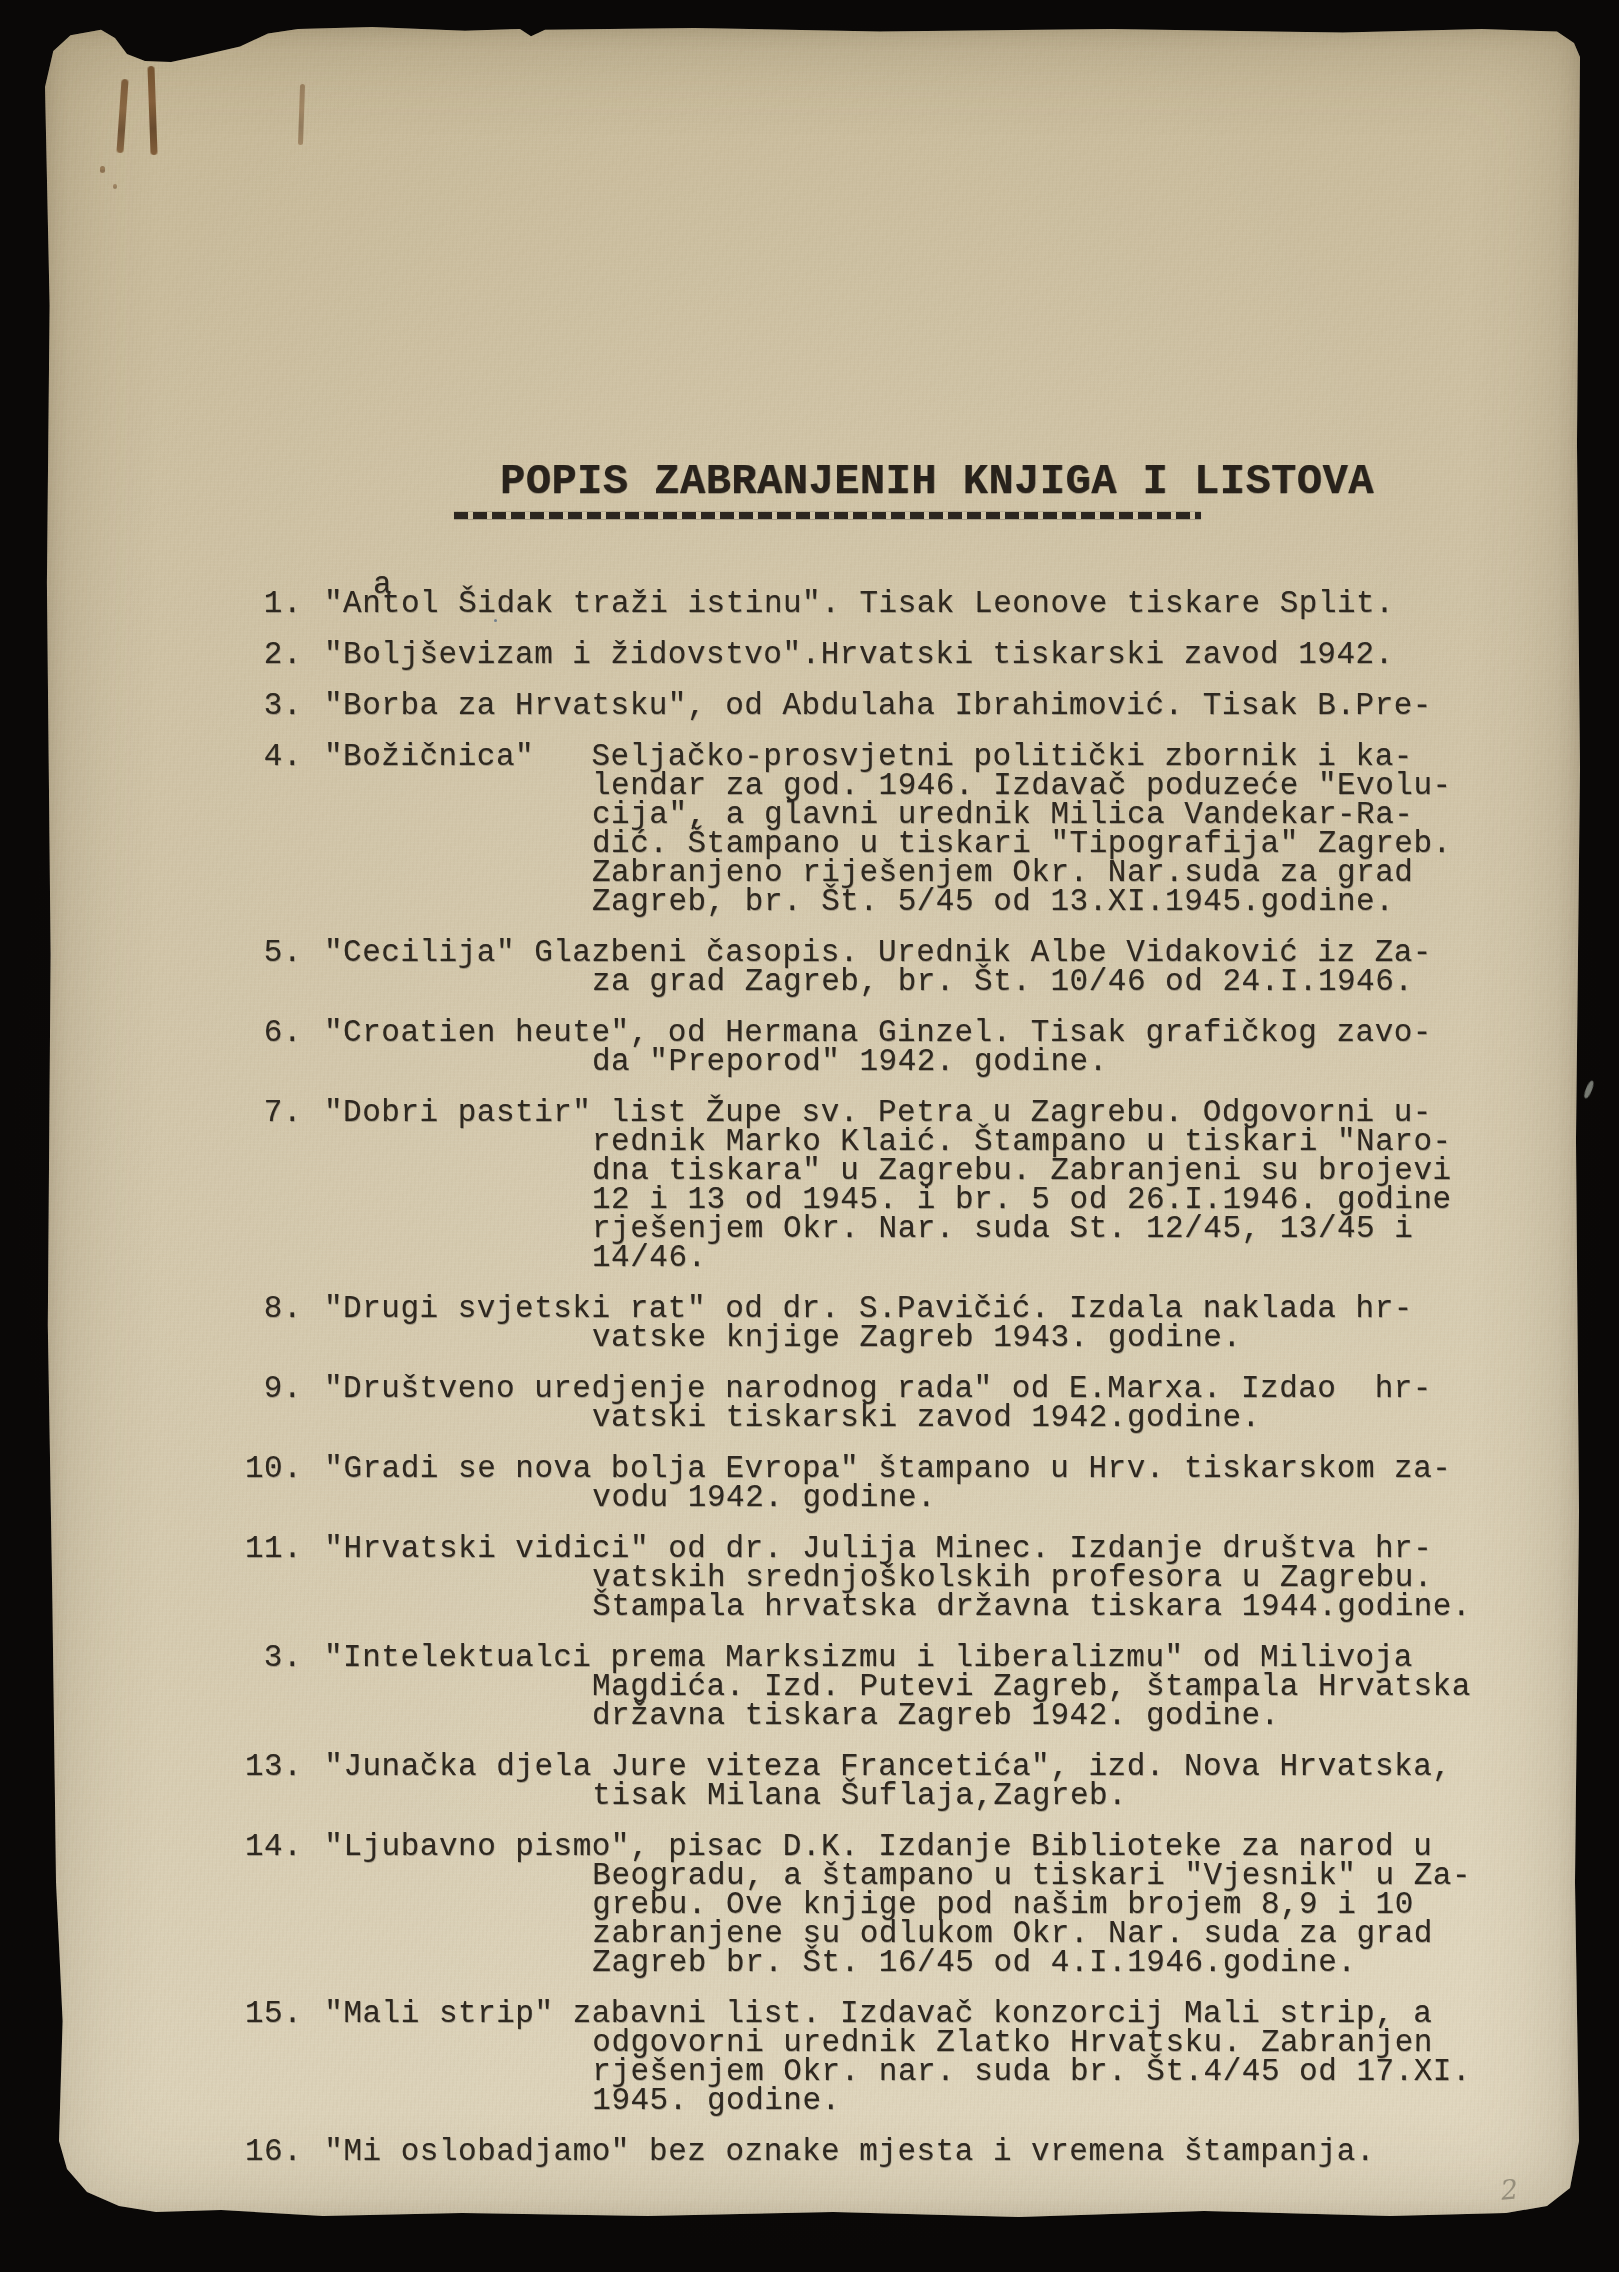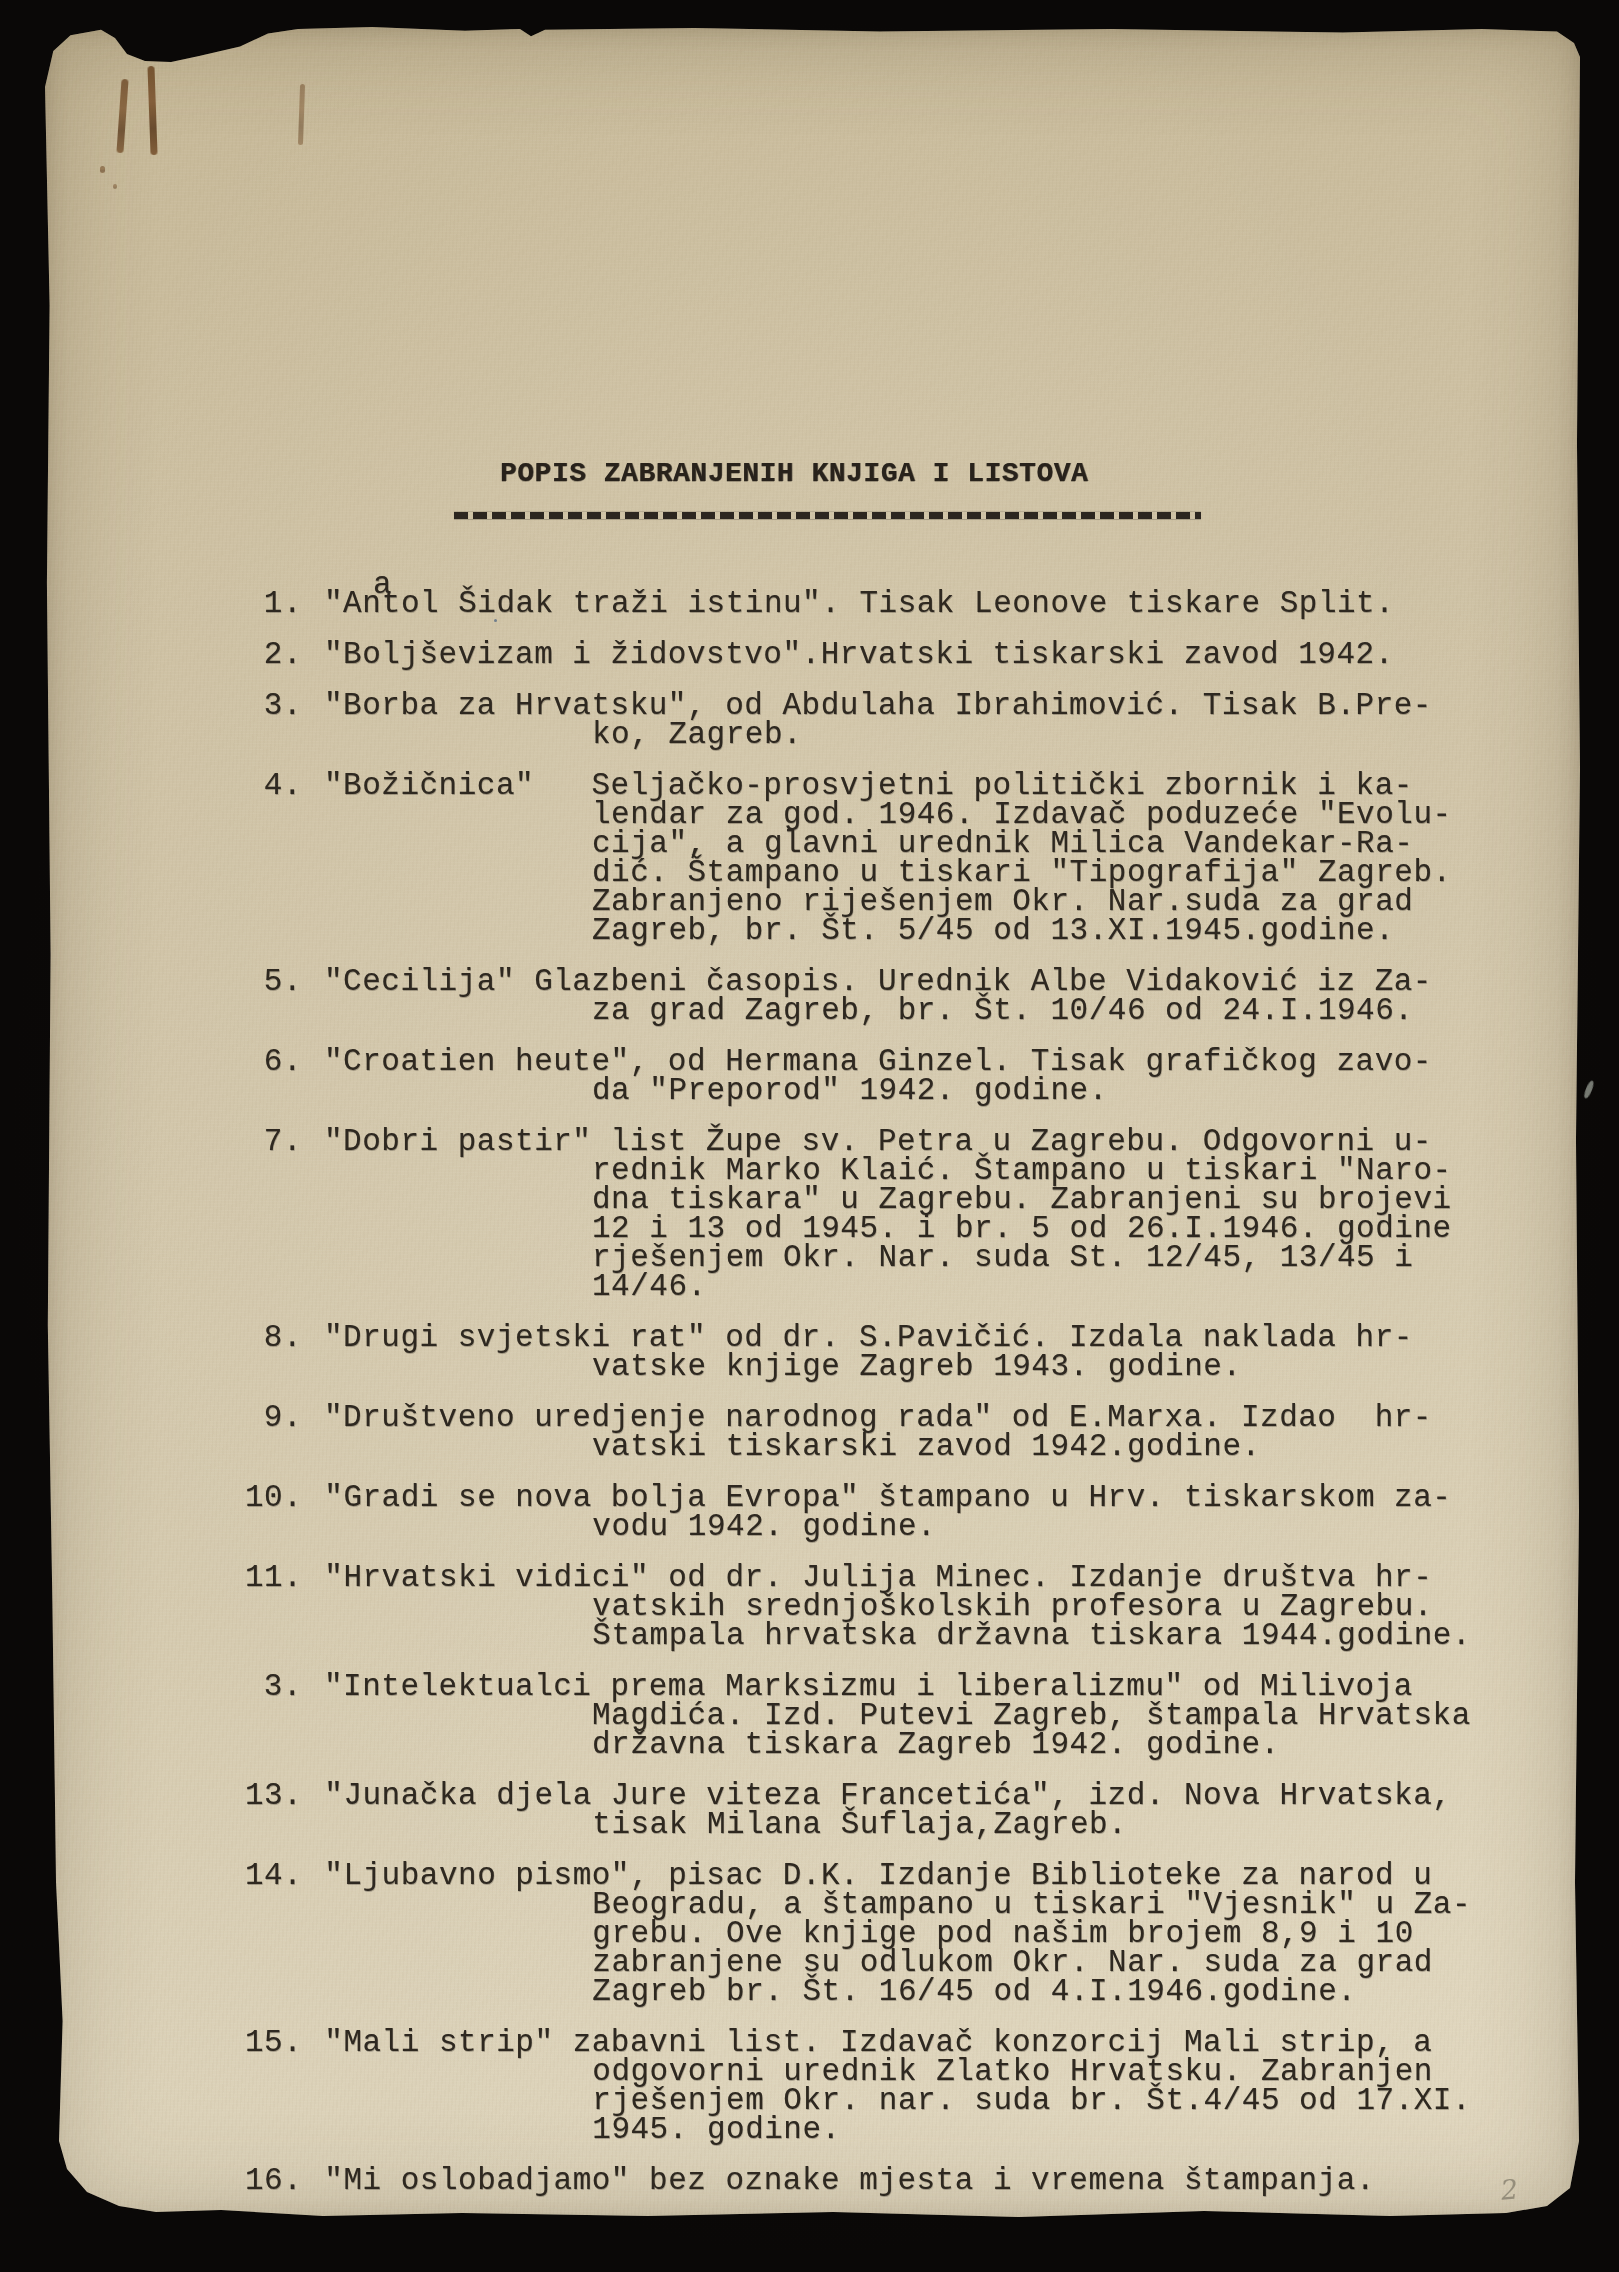--- a/index.html
+++ b/index.html
@@ -40,21 +40,21 @@
       788px 2185px, 603px 2189px, 417px 2186px, 278px 2189px, 176px 2183px,
       111px 2185px, 74px 2179px, 42px 2165px, 22px 2142px, 14px 2114px,
       17.6px 1994px, 11px 1855px, 7.4px 1577px, 2.8px 1298px, 5.6px 927px,
       1.9px 556px, 4.6px 278px
     );
   }
   .title{
     position:absolute;
     left:455px; top:431px;
     margin:0;
-    font-size:28px; font-weight:700;
+    font-size:42px; font-weight:700;
     letter-spacing:0.5px;
     color:#28221b;
     white-space:pre;
     text-shadow:0.7px 0 0 rgba(40,34,27,0.55), 0 0.7px 0.6px rgba(40,34,27,0.30);
   }
   .title-underline{
     position:absolute;
     left:409px; top:485px;
     width:747px; height:7px;
     background:
@@ -158,21 +158,21 @@
         <li class="item">
           <span class="num">1.</span>
           <div class="body"><div class="line">"An<span class="sup">a</span>tol Šidak traži istinu". Tisak Leonove tiskare Split.</div></div>
         </li>
         <li class="item">
           <span class="num">2.</span>
           <div class="body"><div class="line">"Boljševizam i židovstvo".Hrvatski tiskarski zavod 1942.</div></div>
         </li>
         <li class="item">
           <span class="num">3.</span>
-          <div class="body"><div class="line">"Borba za Hrvatsku", od Abdulaha Ibrahimović. Tisak B.Pre-</div><div class="line cont">ko, Zagreb.</div></div>
+          <div class="body"><div class="line">"Borba za Hrvatsku", od Abdulaha Ibrahimović. Tisak B.Pre-</div></div>
         </li>
         <li class="item">
           <span class="num">4.</span>
           <div class="body"><div class="line">"Božičnica"   Seljačko-prosvjetni politički zbornik i ka-</div><div class="line cont">lendar za god. 1946. Izdavač poduzeće "Evolu-</div><div class="line cont">cija", a glavni urednik Milica Vandekar-Ra-</div><div class="line cont">dić. Štampano u tiskari "Tipografija" Zagreb.</div><div class="line cont">Zabranjeno riješenjem Okr. Nar.suda za grad</div><div class="line cont">Zagreb, br. Št. 5/45 od 13.XI.1945.godine.</div></div>
         </li>
         <li class="item">
           <span class="num">5.</span>
           <div class="body"><div class="line">"Cecilija" Glazbeni časopis. Urednik Albe Vidaković iz Za-</div><div class="line cont">za grad Zagreb, br. Št. 10/46 od 24.I.1946.</div></div>
         </li>
         <li class="item">

